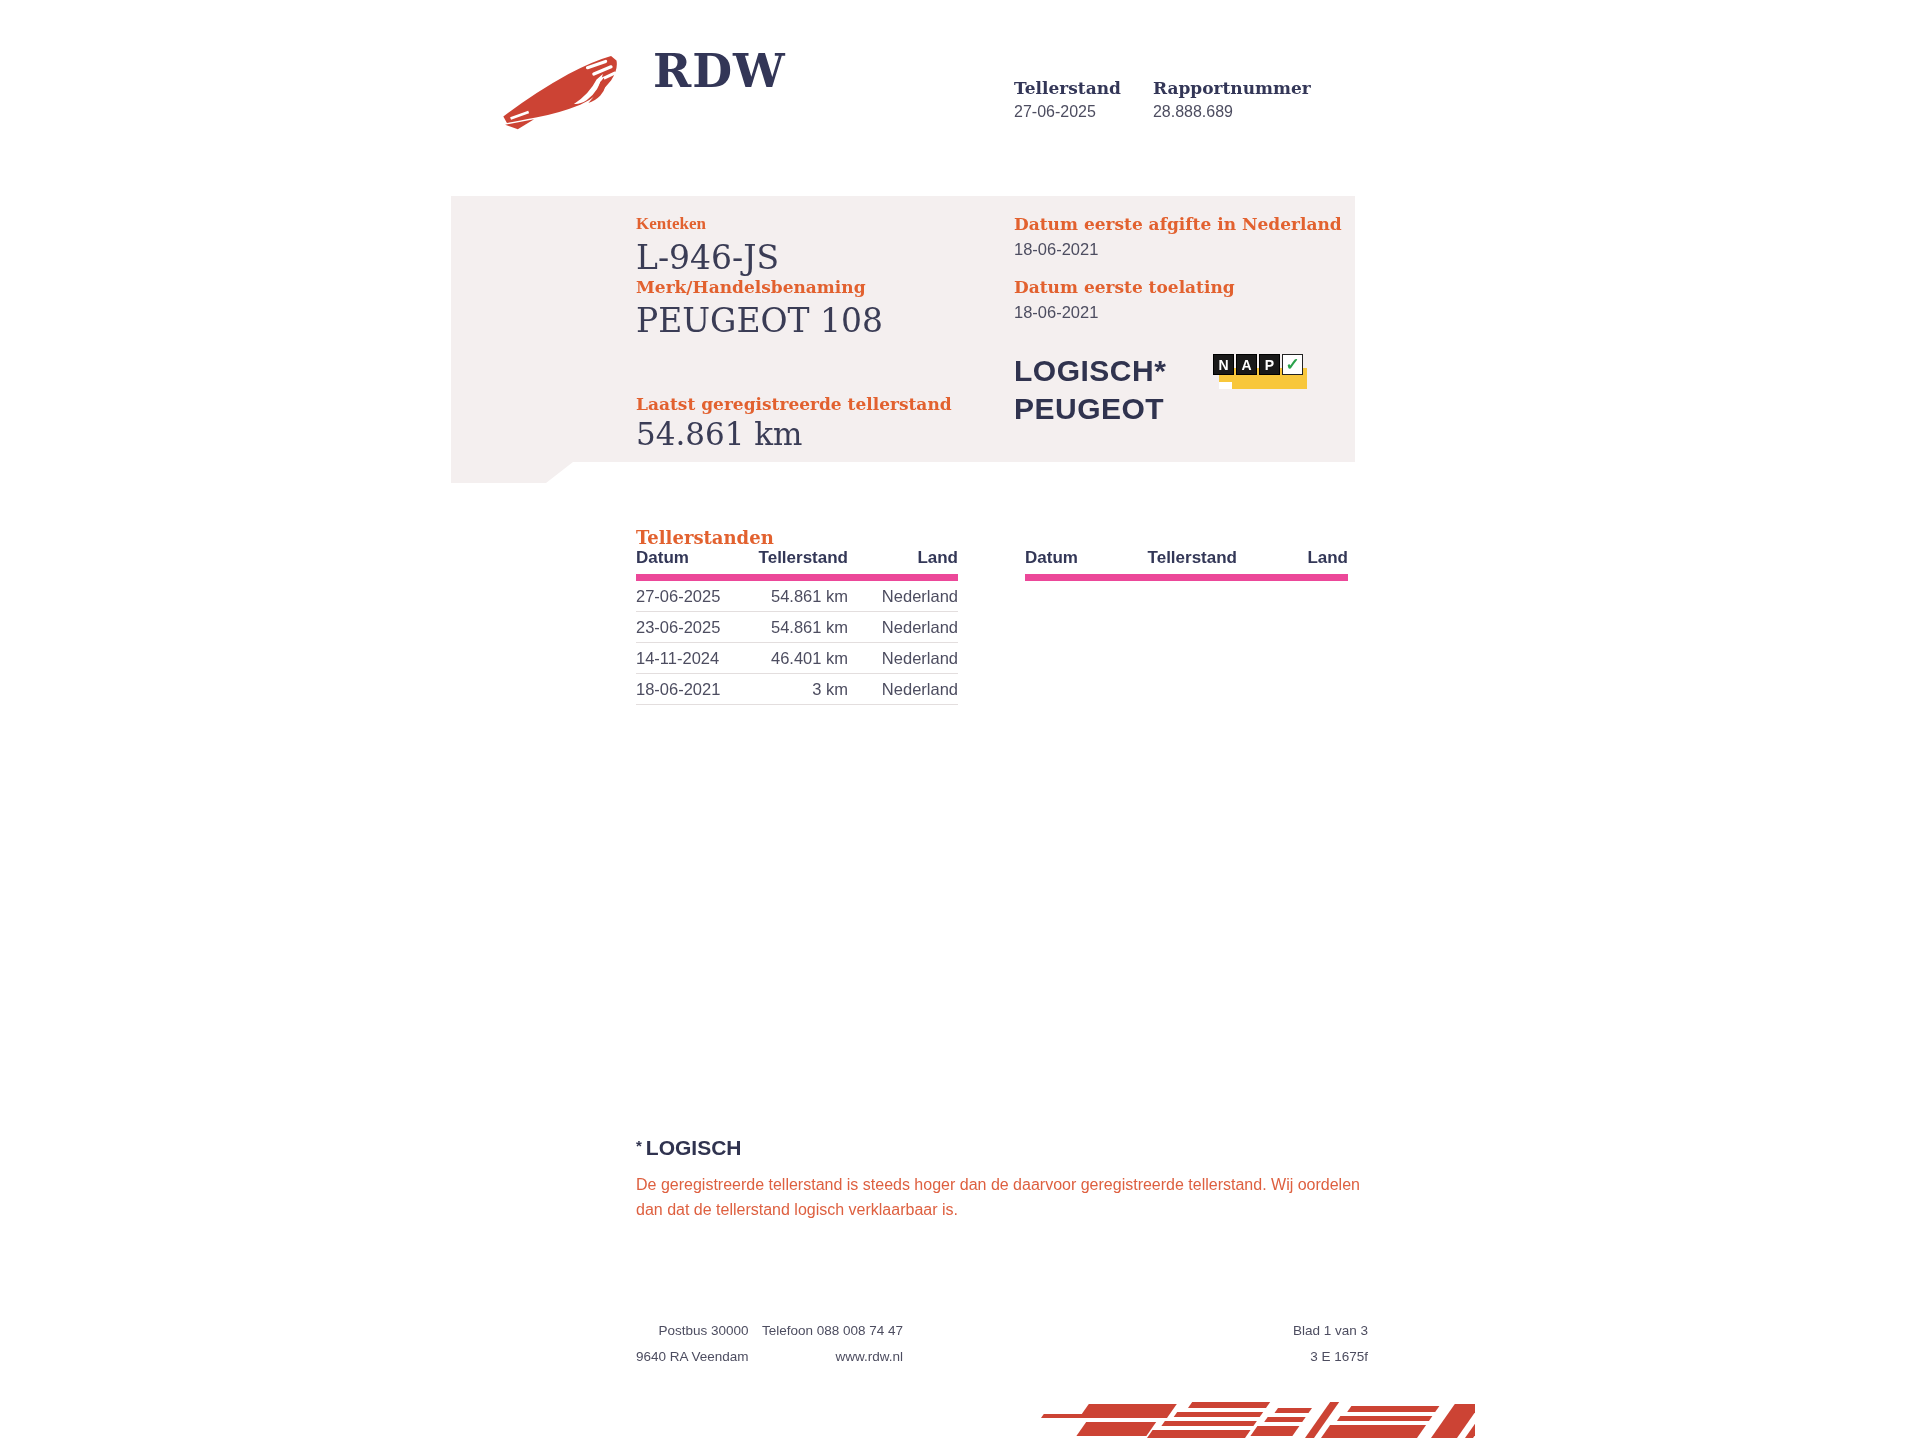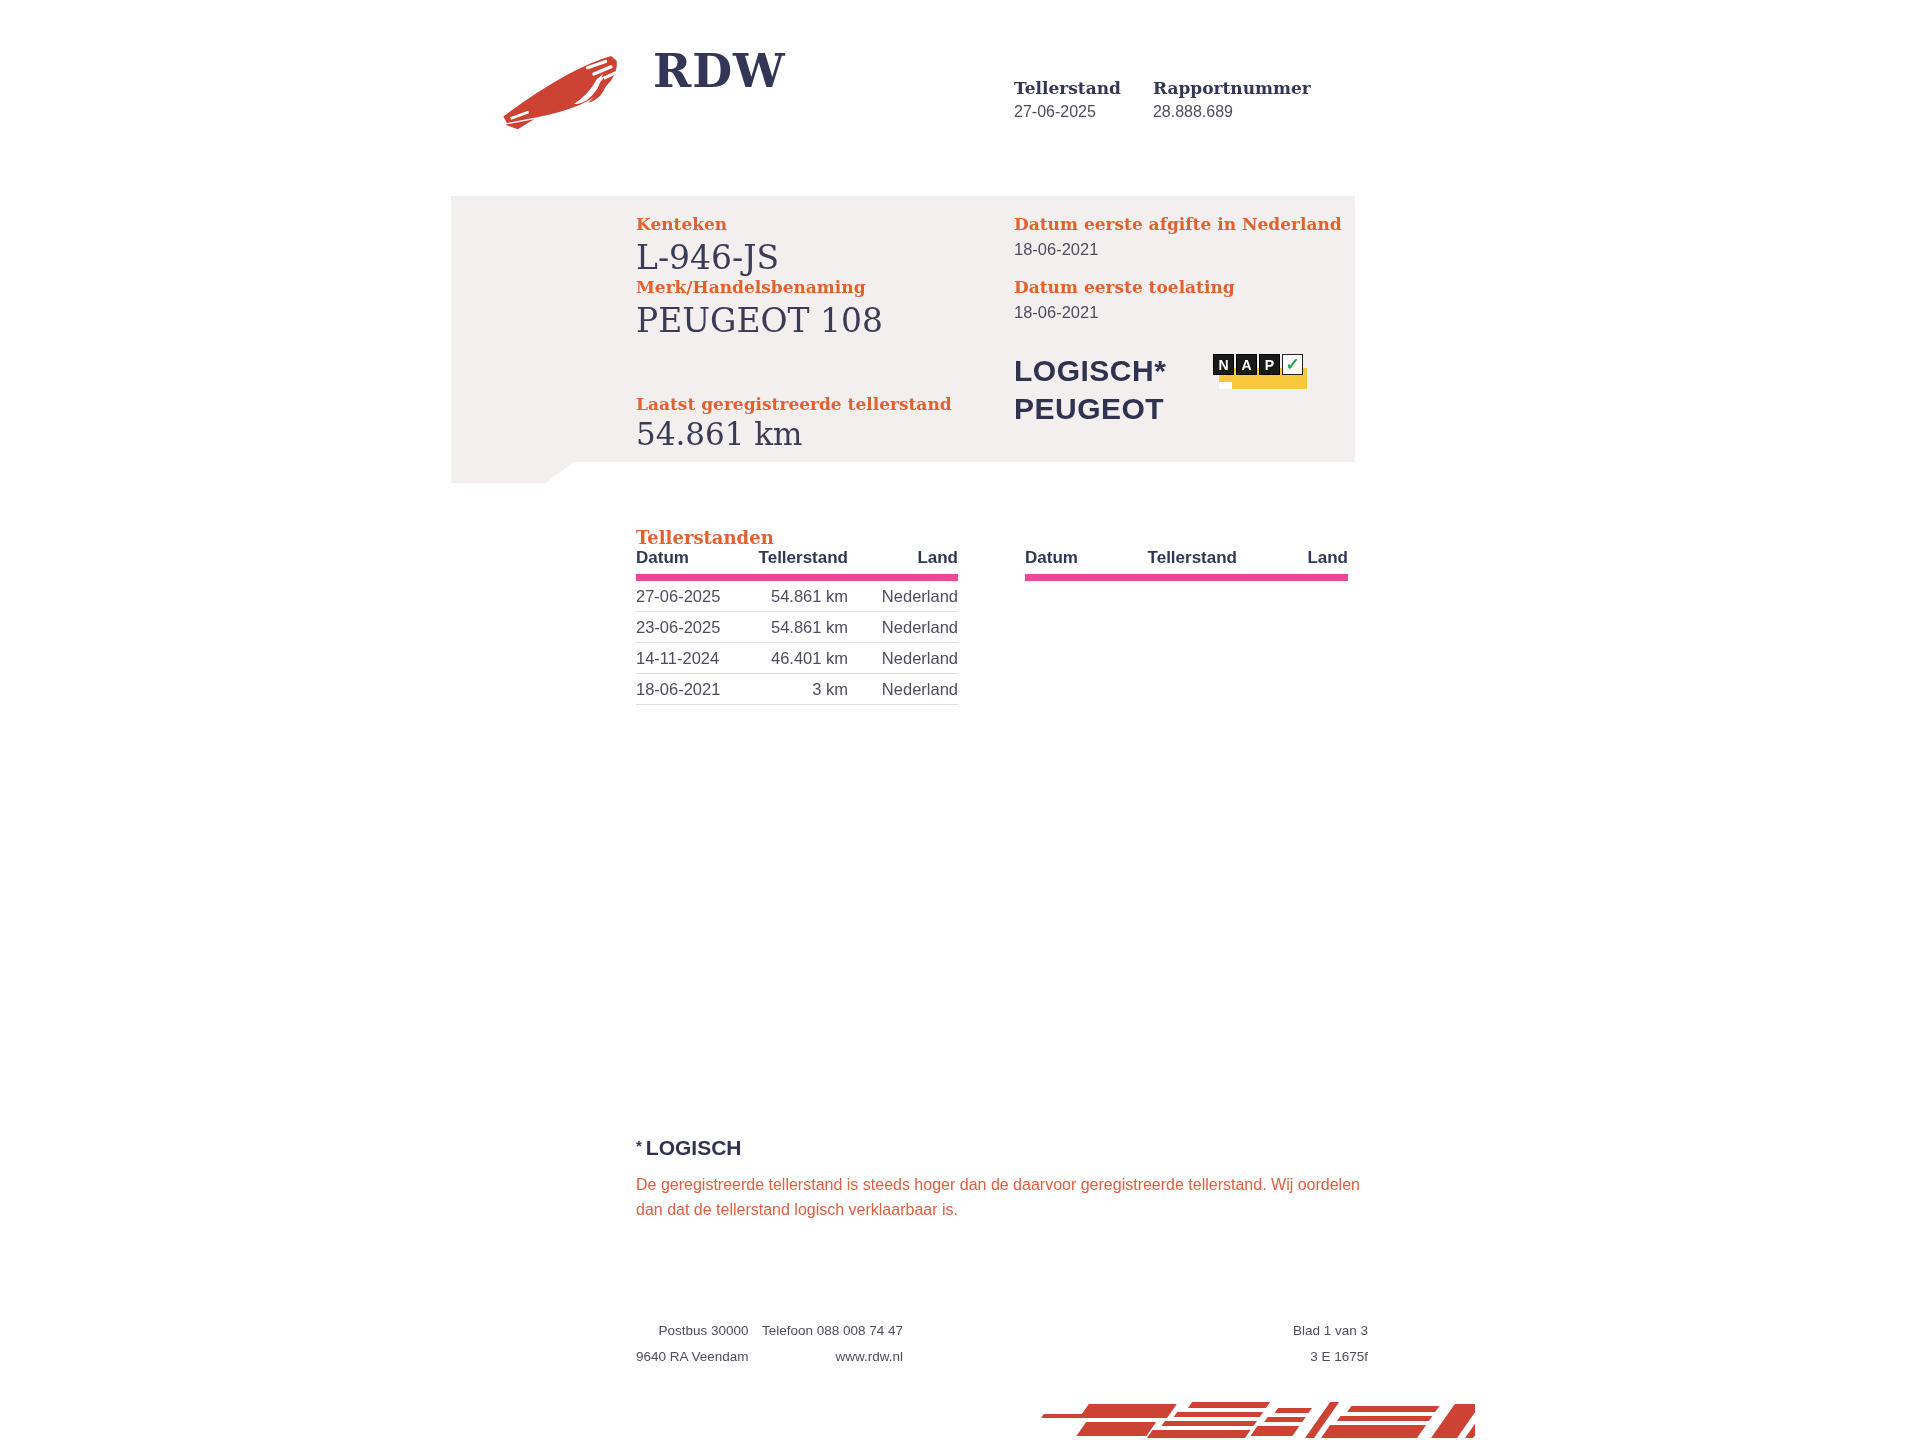--- a/index.html
+++ b/index.html
@@ -89,21 +89,21 @@
       <div class="meta-col">
         <div class="meta-label">Rapportnummer</div>
         <div class="meta-value">28.888.689</div>
       </div>
     </div>
   </div>
 
   <div class="info-box"></div>
   <div class="info-tail"></div>
 
-  <div class="pos box-label" style="left:636px; top:214px;">Kenteken</div>
+  <div class="pos box-label" style="left:636px; top:214px;font-family:Liberation Serif, serif;">Kenteken</div>
   <div class="pos box-value-lg" style="left:636px; top:238px;">L-946-JS</div>
   <div class="pos box-label" style="left:636px; top:277px;">Merk/Handelsbenaming</div>
   <div class="pos box-value-lg" style="left:636px; top:301px;">PEUGEOT 108</div>
 
   <div class="pos box-label" style="left:1014px; top:214px;">Datum eerste afgifte in Nederland</div>
   <div class="pos box-value-sm" style="left:1014px; top:240px;">18-06-2021</div>
   <div class="pos box-label" style="left:1014px; top:277px;">Datum eerste toelating</div>
   <div class="pos box-value-sm" style="left:1014px; top:303px;">18-06-2021</div>
 
   <div class="pos box-label" style="left:636px; top:394px;">Laatst geregistreerde tellerstand</div>

